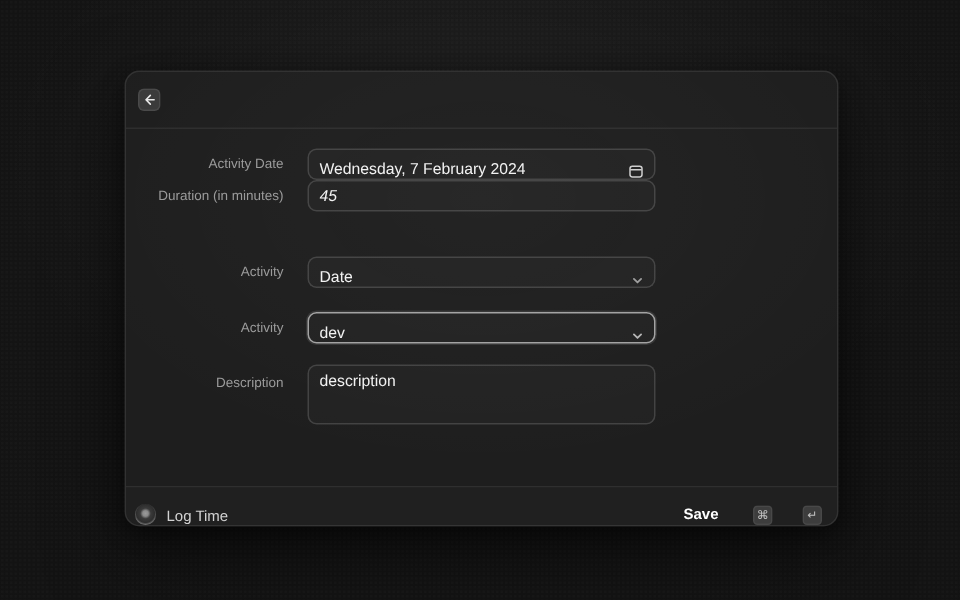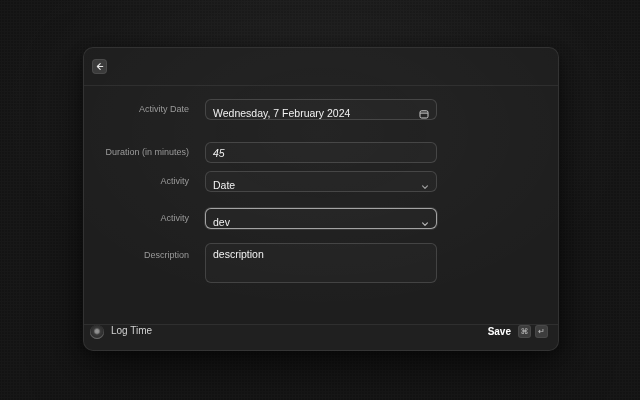--- a/index.html
+++ b/index.html
@@ -108,40 +108,40 @@
     line-height: 13px;
     display: block;
   }
 
   .window-footer {
     position: absolute; left: 0; right: 0; bottom: 0;
     height: 26px;
     border-top: 1px solid rgba(255,255,255,0.07);
     border-radius: 0 0 10px 10px;
     background: rgba(255,255,255,0.012);
-    display: flex; align-items: flex-start;
+    display: flex; align-items: flex-end;
     padding: 0 10px 0 6px;
     box-sizing: border-box;
   }
   .app-icon {
     width: 14px; height: 14px;
     border-radius: 50%;
     box-sizing: border-box;
     background: radial-gradient(circle at 50% 45%, #9a9a9a 0%, #8a8a8a 18%, #3a3a3a 34%, #2e2e2e 58%, #757575 72%, #5a5a5a 100%);
     flex: 0 0 auto;
   }
   .footer-title {
     margin-left: 7px;
     font-size: 10px;
     color: #d2d2d2;
   }
   .save-area {
     margin-left: auto;
     display: flex; align-items: center;
-    gap: 4px;
+    gap: 20px;
     cursor: pointer;
   }
   .save-label {
     font-size: 10px;
     font-weight: 700;
     color: #ffffff;
     margin-right: 3px;
   }
   .key-badge {
     width: 13px; height: 13px;
@@ -177,21 +177,21 @@
       <span class="value">Wednesday, 7 February 2024</span>
       <span class="trailing-icon">
         <svg width="10" height="10" viewBox="0 0 10 10">
           <rect x="1" y="1.8" width="8" height="7.2" rx="1.6" stroke="#cfcfcf" stroke-width="1" fill="none"></rect>
           <line x1="1.2" y1="4.1" x2="8.8" y2="4.1" stroke="#cfcfcf" stroke-width="1"></line>
         </svg>
       </span>
     </div>
   </div>
 
-  <div class="form-row" style="top:94px">
+  <div class="form-row" style="top:72px">
     <span class="form-label">Duration (in minutes)</span>
     <input class="field" type="text" value="45" style="">
   </div>
 
   <div class="form-row" style="top:123px">
     <span class="form-label">Activity</span>
     <div class="field">
       <span class="value">Date</span>
       <span class="trailing-icon">
         <svg width="8" height="8" viewBox="0 0 8 8">

